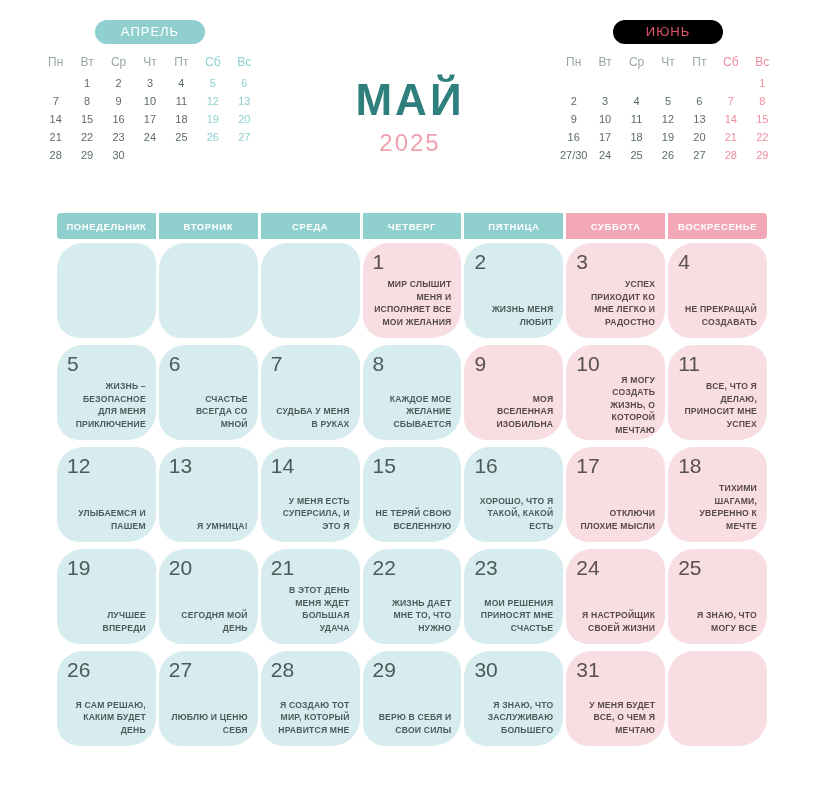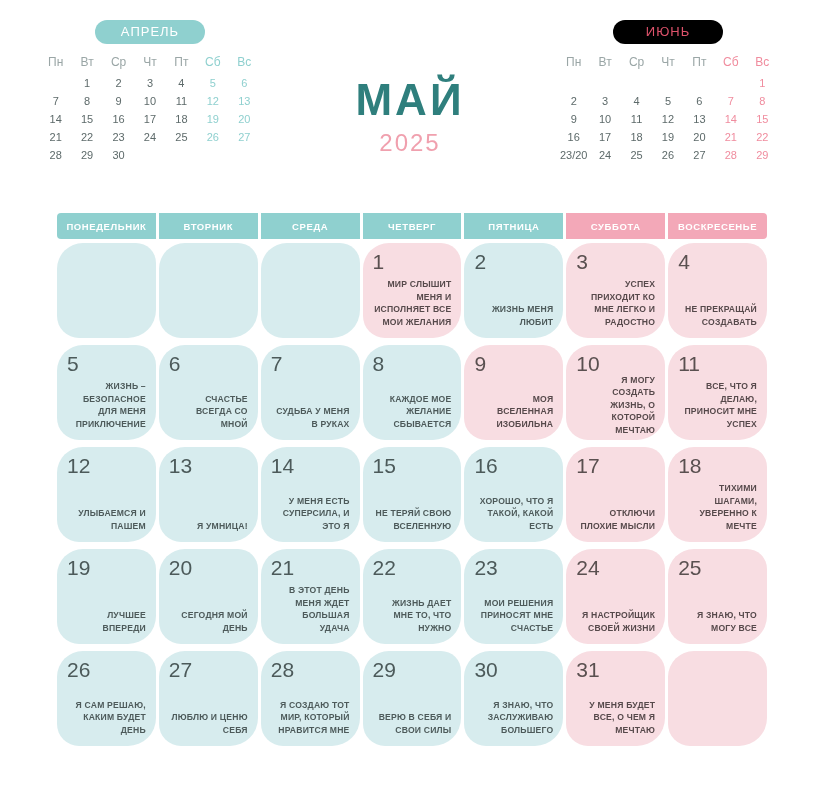--- a/index.html
+++ b/index.html
@@ -212,21 +212,21 @@
           <tr>
             <td>16</td>
             <td>17</td>
             <td>18</td>
             <td>19</td>
             <td>20</td>
             <td class="wk">21</td>
             <td class="wk">22</td>
           </tr>
           <tr>
-            <td>23/20</td>
+            <td>27/30</td>
             <td>24</td>
             <td>25</td>
             <td>26</td>
             <td>27</td>
             <td class="wk">28</td>
             <td class="wk">29</td>
           </tr>
         </tbody>
     </table>
   </div>

